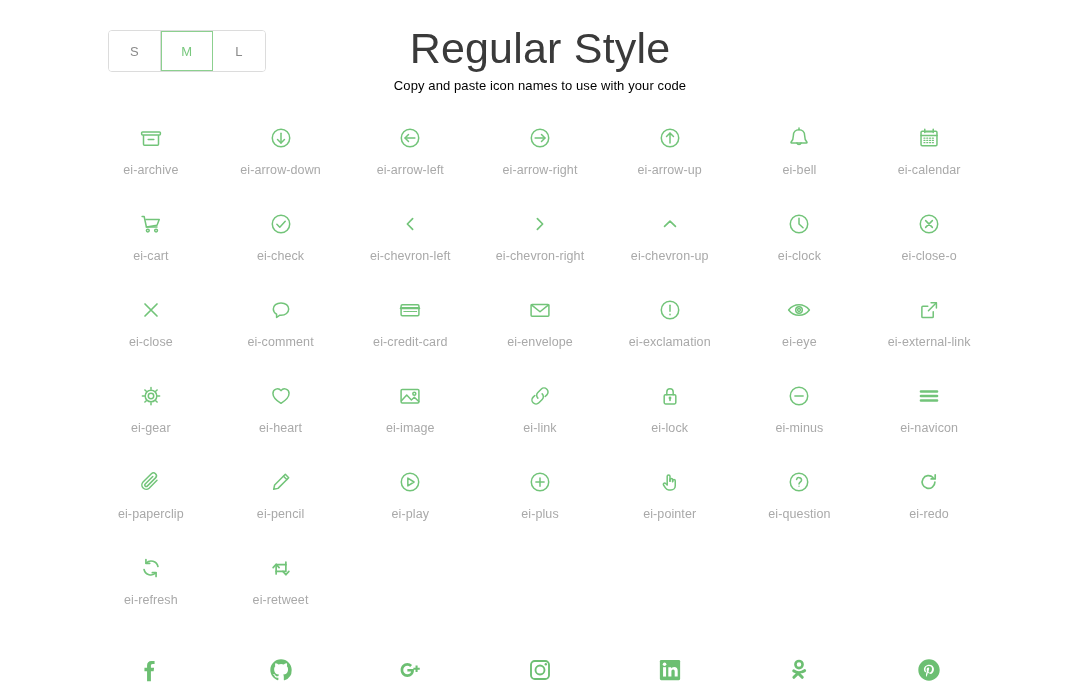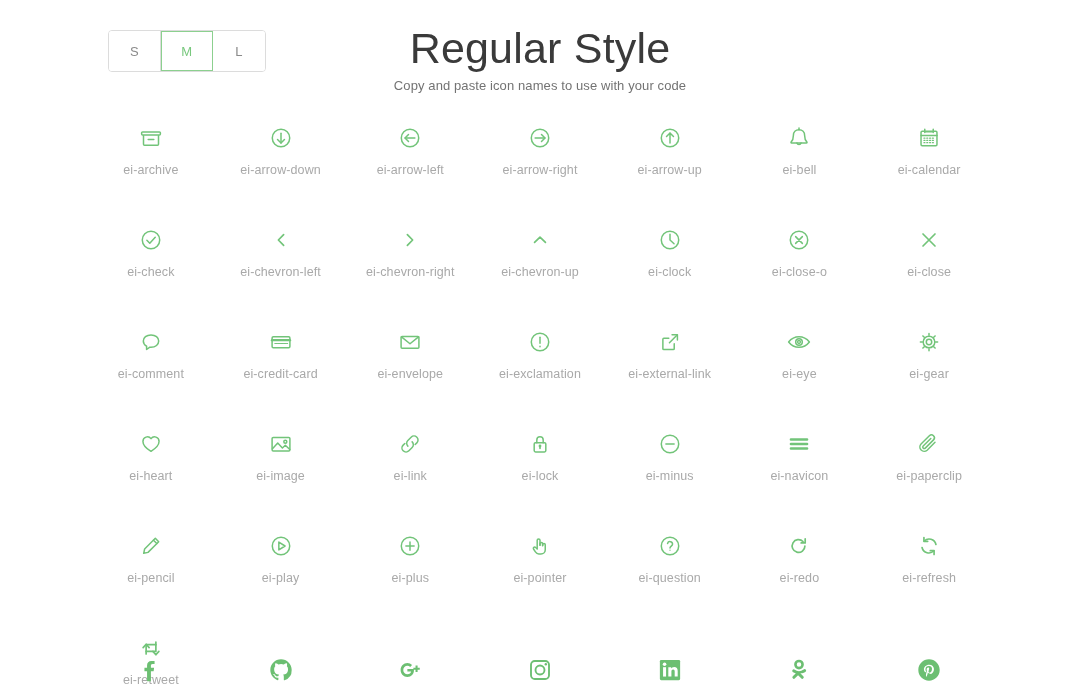--- a/index.html
+++ b/index.html
@@ -64,34 +64,34 @@
     letter-spacing: .2px;
     line-height: 1.25;
   }
   .page-subtitle {
     position: absolute;
     top: 78px;
     left: 0;
     width: 1080px;
     text-align: center;
     font-size: 13px;
-    color: #737373;
+    color: #000000;
     font-weight: 400;
     letter-spacing: .1px;
   }
 
   
   .grid {
     position: absolute;
     top: 118px;
     left: 86px;
     width: 908px;
     display: grid;
     grid-template-columns: repeat(7, 1fr);
-    row-gap: 39px;
+    row-gap: 23px;
   }
   .cell {
     height: 63px;
     display: flex;
     flex-direction: column;
     align-items: center;
     justify-content: flex-start;
     cursor: pointer;
   }
   .glyph {
@@ -212,20 +212,31 @@
             <g stroke-width="1.25">
               <path d="M10.6 16.2h1.1M13.6 16.2h1.1M16.6 16.2h1.1M19.6 16.2h1.1M10.6 18.6h1.1M13.6 18.6h1.1M16.6 18.6h1.1M19.6 18.6h1.1M10.6 21h1.1M13.6 21h1.1M16.6 21h1.1M19.6 21h1.1"></path>
             </g>
           </svg>
         </span>
         <span class="cell-label">ei-calendar</span>
       </div>
       <div class="cell">
         <span class="glyph">
           <svg width="30" height="30" viewBox="0 0 32 32" fill="none" stroke="currentColor" stroke-width="1.6" stroke-linecap="round" stroke-linejoin="round">
+            <path d="M6.5 8h2.2l2.4 11.2h11.3"></path>
+            <path d="M10.6 11.2h14.2l-2.4 6.1-11.2 1.9"></path>
+            <circle cx="12.6" cy="23" r="1.5"></circle>
+            <circle cx="21.4" cy="23" r="1.5"></circle>
+          </svg>
+        </span>
+        <span class="cell-label">ei-cart</span>
+      </div>
+      <div class="cell">
+        <span class="glyph">
+          <svg width="30" height="30" viewBox="0 0 32 32" fill="none" stroke="currentColor" stroke-width="1.6" stroke-linecap="round" stroke-linejoin="round">
             <circle cx="16" cy="16" r="9.3"></circle>
             <path d="m11.6 16.2 3.1 3.2 5.8-6.3"></path>
           </svg>
         </span>
         <span class="cell-label">ei-check</span>
       </div>
       <div class="cell">
         <span class="glyph">
           <svg width="30" height="30" viewBox="0 0 32 32" fill="none" stroke="currentColor" stroke-width="1.6" stroke-linecap="round" stroke-linejoin="round">
             <path d="M18.8 10.2 13.2 16l5.6 5.8" stroke-width="1.8"></path>
@@ -310,36 +321,36 @@
             <circle cx="16" cy="16" r="9.3"></circle>
             <path d="M16 10.8v6.4"></path>
             <path d="M16 20.4v.6"></path>
           </svg>
         </span>
         <span class="cell-label">ei-exclamation</span>
       </div>
       <div class="cell">
         <span class="glyph">
           <svg width="30" height="30" viewBox="0 0 32 32" fill="none" stroke="currentColor" stroke-width="1.6" stroke-linecap="round" stroke-linejoin="round">
+            <path d="M4.9 16s4.4-5.6 11.1-5.6S27.1 16 27.1 16 22.7 21.6 16 21.6 4.9 16 4.9 16z"></path>
+            <circle cx="16" cy="16" r="3.5"></circle>
+            <circle cx="16" cy="16" r="1.5"></circle>
+          </svg>
+        </span>
+        <span class="cell-label">ei-eye</span>
+      </div>
+      <div class="cell">
+        <span class="glyph">
+          <svg width="30" height="30" viewBox="0 0 32 32" fill="none" stroke="currentColor" stroke-width="1.6" stroke-linecap="round" stroke-linejoin="round">
             <path d="M20.5 17.8v5.3a1 1 0 0 1-1 1H9.4a1 1 0 0 1-1-1V13a1 1 0 0 1 1-1h5.3"></path>
             <path d="M18.2 8.2h5.7v5.7"></path>
             <path d="m23.6 8.6-8.2 8.2"></path>
           </svg>
         </span>
         <span class="cell-label">ei-external-link</span>
-      </div>
-      <div class="cell">
-        <span class="glyph">
-          <svg width="30" height="30" viewBox="0 0 32 32" fill="none" stroke="currentColor" stroke-width="1.6" stroke-linecap="round" stroke-linejoin="round">
-            <path d="M4.9 16s4.4-5.6 11.1-5.6S27.1 16 27.1 16 22.7 21.6 16 21.6 4.9 16 4.9 16z"></path>
-            <circle cx="16" cy="16" r="3.5"></circle>
-            <circle cx="16" cy="16" r="1.5"></circle>
-          </svg>
-        </span>
-        <span class="cell-label">ei-eye</span>
       </div>
       <div class="cell">
         <span class="glyph">
           <svg width="30" height="30" viewBox="0 0 32 32" fill="none" stroke="currentColor" stroke-width="1.6" stroke-linecap="round" stroke-linejoin="round">
             <path d="M16 6.8v2.1M16 23.1v2.1M22.5 9.5l-1.5 1.5M11 21l-1.5 1.5M25.2 16h-2.1M8.9 16H6.8M22.5 22.5 21 21M11 11 9.5 9.5"></path>
             <circle cx="16" cy="16" r="6.2"></circle>
             <circle cx="16" cy="16" r="2.9"></circle>
           </svg>
         </span>
         <span class="cell-label">ei-gear</span>

